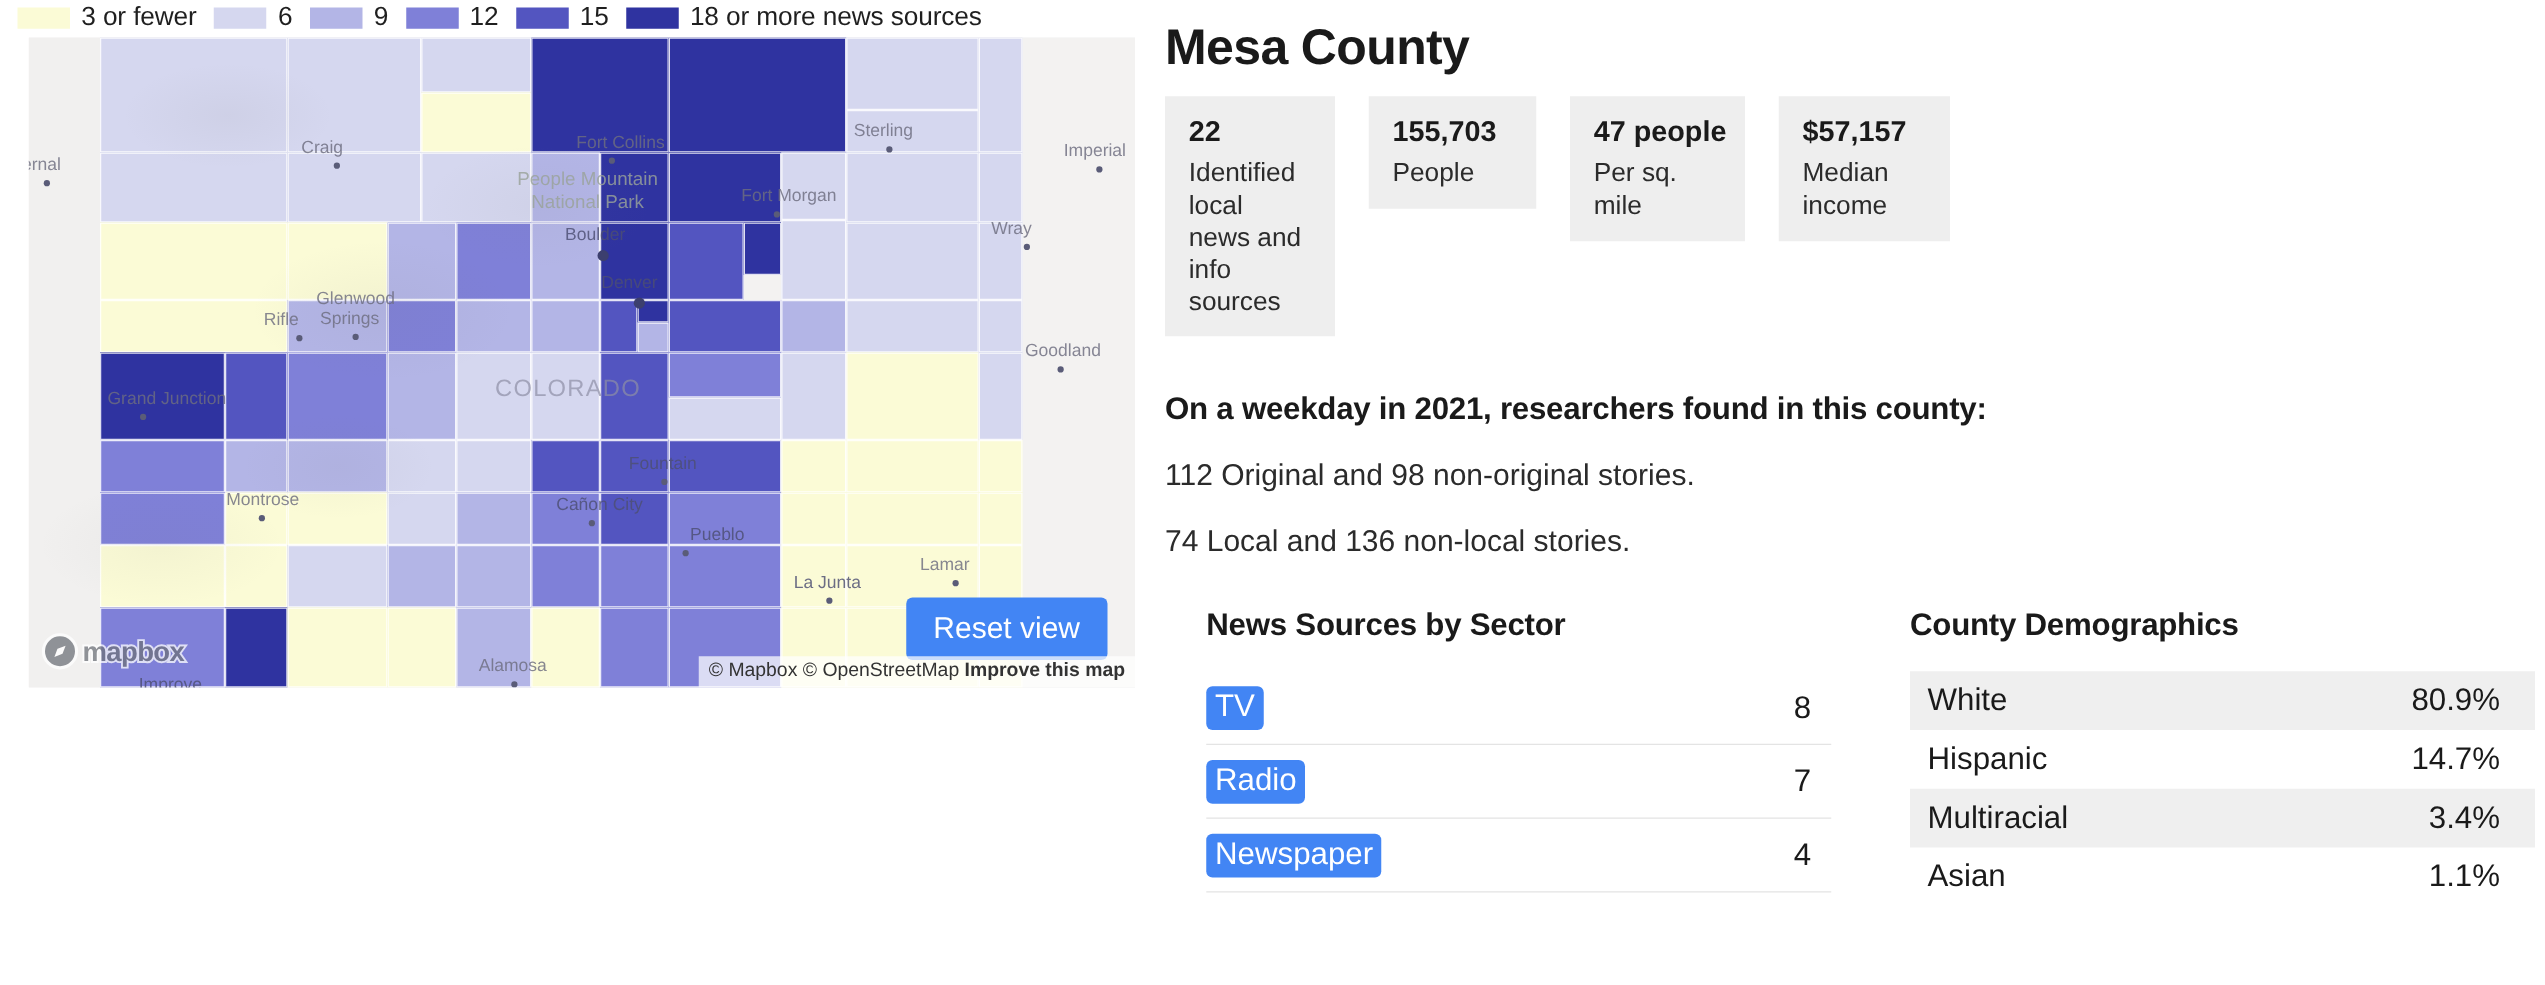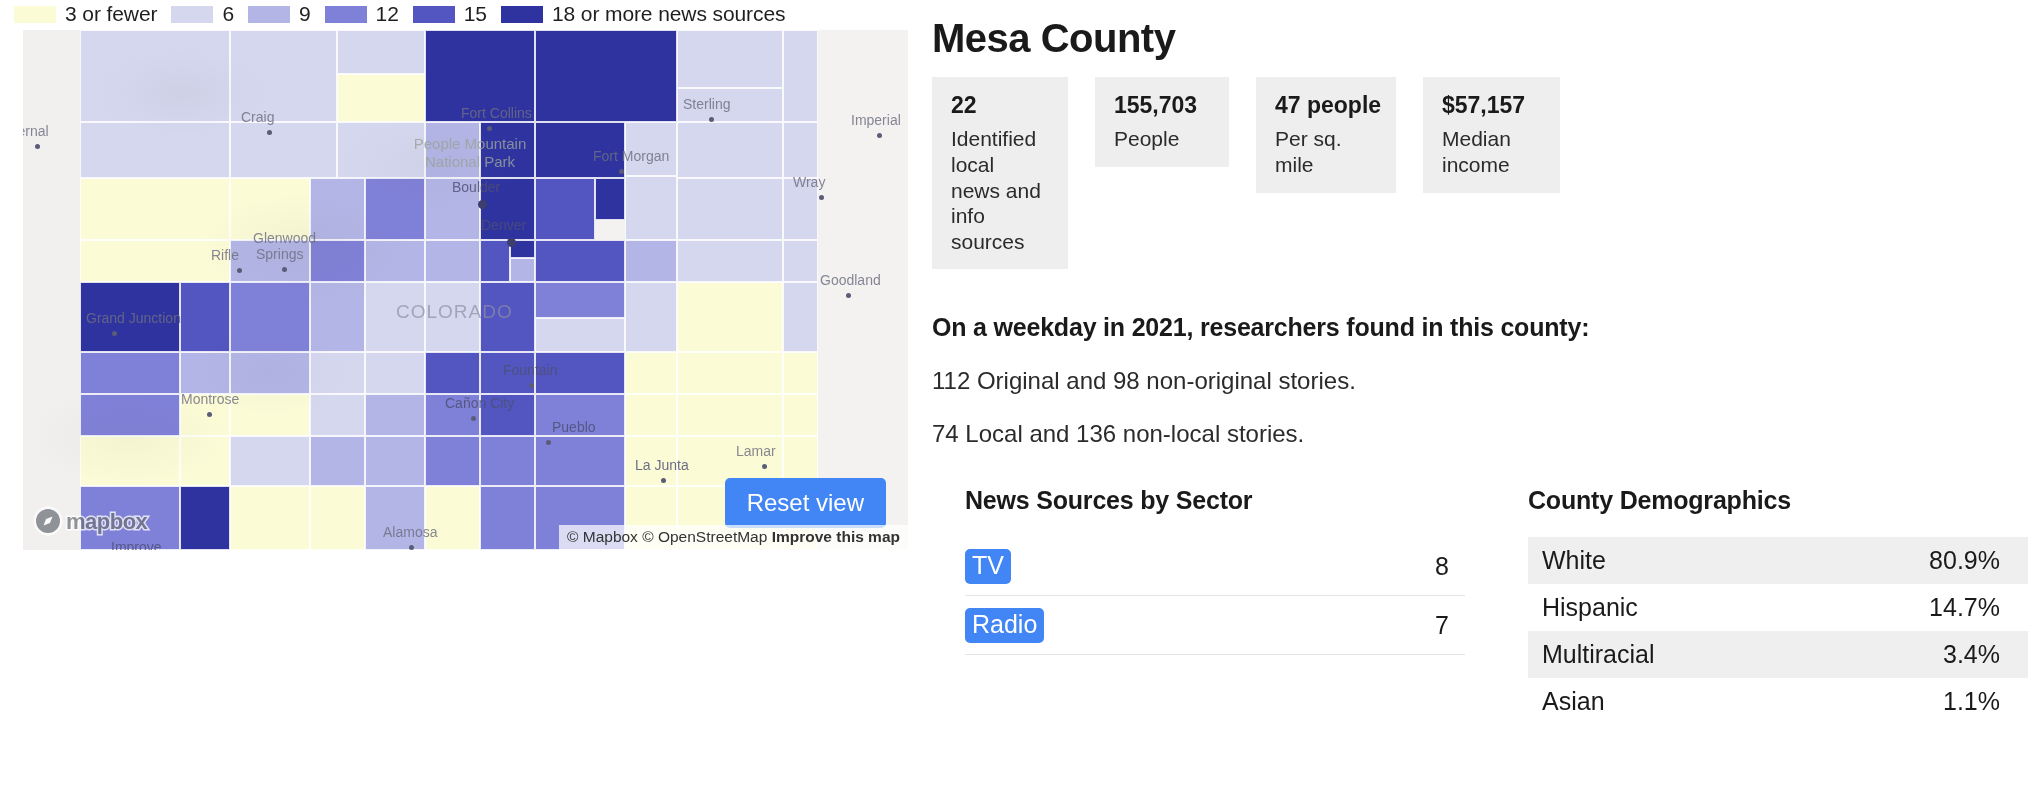--- a/index.html
+++ b/index.html
@@ -379,20 +379,24 @@
         <div class="col-head">News Sources by Sector</div>
 
         <div class="sector-row">
           <span class="sector-tag">TV</span>
           <span class="sector-count">8</span>
         </div>
         <div class="sector-row">
           <span class="sector-tag">Radio</span>
           <span class="sector-count">7</span>
         </div>
+        <div class="sector-row">
+          <span class="sector-tag">Newspaper</span>
+          <span class="sector-count">4</span>
+        </div>
       </div>
 
       <div class="col">
         <div class="col-head">County Demographics</div>
 
         <div class="demo-row alt">
           <span>White</span>
           <span class="demo-pct">80.9%</span>
         </div>
         <div class="demo-row">

